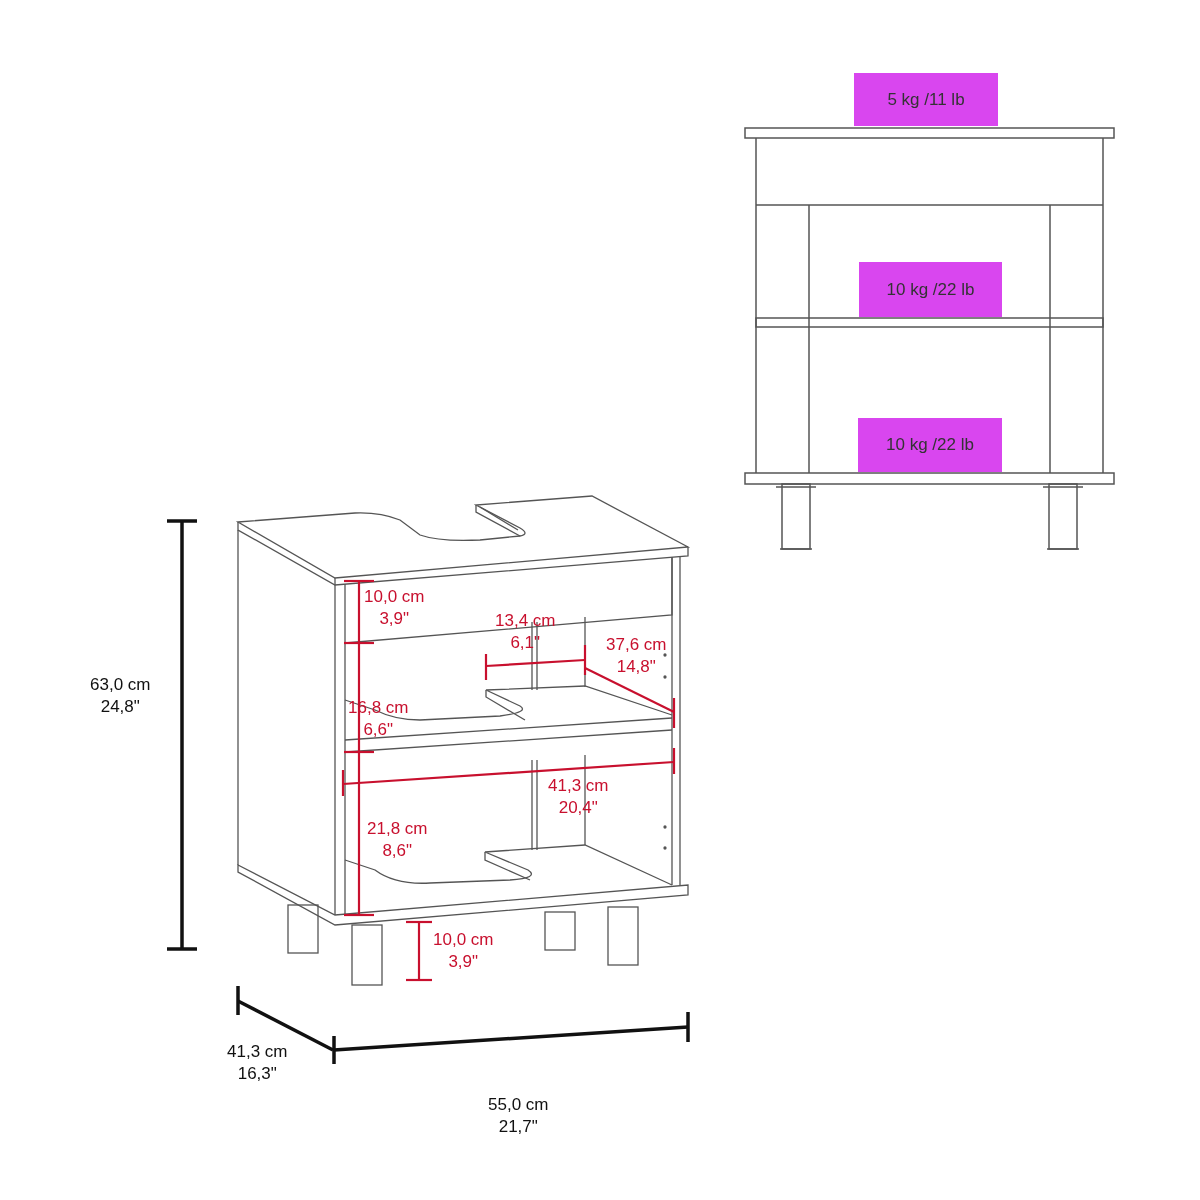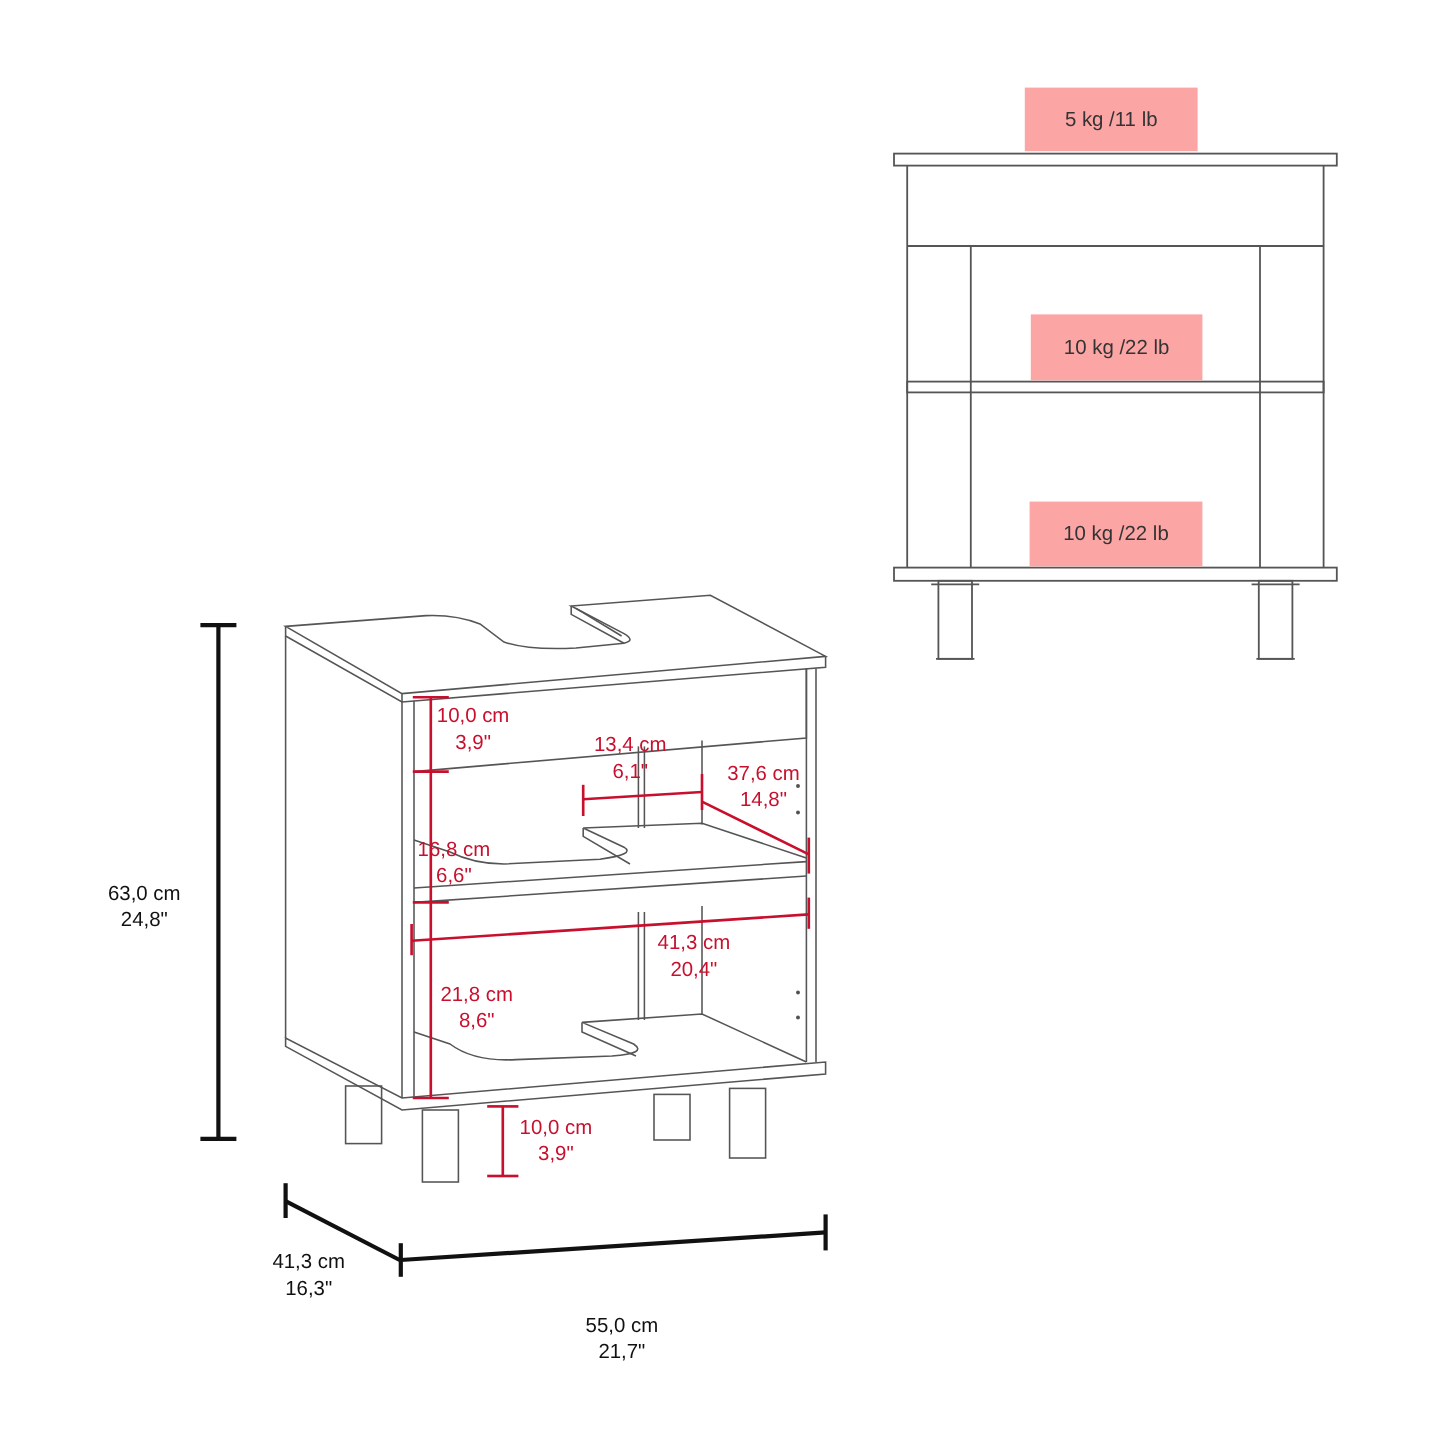--- a/index.html
+++ b/index.html
@@ -3,21 +3,21 @@
 <meta charset="utf-8">
 <style>
   html, body { margin: 0; padding: 0; background: #ffffff; }
   body { width: 1200px; height: 1200px; position: relative; overflow: hidden;
          font-family: "Liberation Sans", "DejaVu Sans", sans-serif; }
   svg.drawing { position: absolute; left: 0; top: 0; width: 1200px; height: 1200px; }
   .lbl { position: absolute; font-size: 17px; line-height: 22px; white-space: nowrap; text-align: center; }
   .lbl span { display: block; }
   .red { color: #c8102e; }
   .black { color: #111111; }
-  .weight { position: absolute; background: #fca5a5; color: #333333; font-size: 17px;
+  .weight { position: absolute; background: #d946ef; color: #333333; font-size: 17px;
             display: flex; align-items: center; justify-content: center; }
 </style>
 </head>
 <body>
 
 <svg class="drawing" viewBox="0 0 1200 1200" xmlns="http://www.w3.org/2000/svg">
 
   <g fill="none" stroke="#555" stroke-width="1.5">
 
     <rect x="745" y="128" width="369" height="10"></rect>
@@ -133,21 +133,21 @@
 <div class="weight" style="left:854px; top:73px; width:144px; height:53px;">
   <span>5 kg /11 lb</span>
 </div>
 <div class="weight" style="left:859px; top:262px; width:143px; height:55px;">
   <span>10 kg /22 lb</span>
 </div>
 <div class="weight" style="left:858px; top:418px; width:144px; height:54px;">
   <span>10 kg /22 lb</span>
 </div>
 
-<div class="lbl black" style="left:90px; top:734px;">
+<div class="lbl black" style="left:90px; top:674px;">
   <span>63,0 cm</span>
   <span>24,8"</span>
 </div>
 <div class="lbl black" style="left:227px; top:1041px;">
   <span>41,3 cm</span>
   <span>16,3"</span>
 </div>
 <div class="lbl black" style="left:488px; top:1094px;">
   <span>55,0 cm</span>
   <span>21,7"</span>

